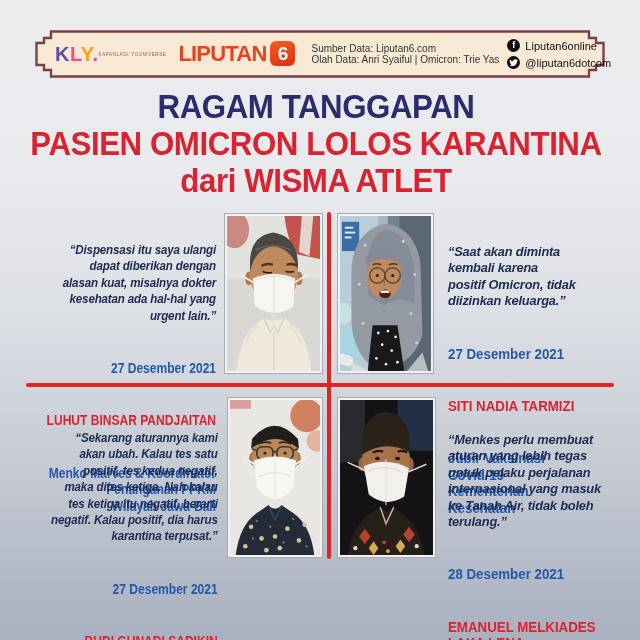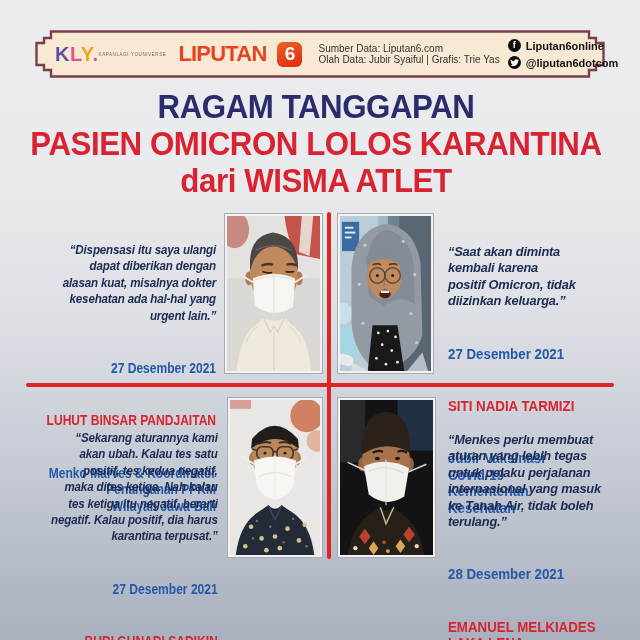--- a/index.html
+++ b/index.html
@@ -10,31 +10,31 @@
     background:linear-gradient(180deg,#ebecee 0%,#e9eaed 28%,#dcdfe4 50%,#c3c8d2 75%,#a9b0bf 100%);
   }
   
   .header-bar{position:absolute;left:35px;top:30px;width:570px;height:48px;}
   .header-bar svg.ticket{position:absolute;left:0;top:0;width:100%;height:100%;}
   .header-content{position:absolute;left:14px;top:0;right:12px;height:100%;display:flex;align-items:center;gap:8px;}
   .kly{display:flex;flex-direction:row;align-items:center;margin-left:6px;}
   .kly-text{font-weight:900;font-size:20px;line-height:20px;letter-spacing:0.5px;}
   .kly-k{color:#5c50a4;}.kly-l{color:#ec4d97;}.kly-y{color:#f6a21e;}.kly-dot{color:#ec4d97;}
   .kly-sub{font-size:4.5px;letter-spacing:0.6px;color:#8a5a5a;margin-top:1px;white-space:nowrap;}
-  .l6{display:flex;align-items:center;gap:11px;margin-left:4px;}
+  .l6{display:flex;align-items:flex-start;gap:4px;margin-left:4px;}
   .l6-text{font-weight:900;font-size:22px;color:#e8431d;letter-spacing:-0.8px;}
   .l6-badge{width:25px;height:25px;border-radius:6px;background:linear-gradient(160deg,#f0611f,#dd2b16);
     color:#fff;font-weight:900;font-size:19px;display:flex;align-items:center;justify-content:center;}
   .credits{margin-left:8px;flex:1;color:#333;font-size:10px;line-height:11px;white-space:nowrap;}
   .social{display:flex;flex-direction:column;gap:4px;align-items:flex-start;margin-right:4px;}
   .social-row{display:flex;align-items:center;gap:5px;}
   .social-icon{width:13px;height:13px;border-radius:50%;background:#0d0d0d;color:#fff;
     display:flex;align-items:center;justify-content:center;flex:0 0 13px;}
   .social-icon span{font-size:9px;font-weight:bold;line-height:13px;}
-  .social-handle{font-size:11px;font-weight:700;color:#111;white-space:nowrap;}
+  .social-handle{font-size:11px;font-weight:400;color:#111;white-space:nowrap;}
   
   .title{position:absolute;left:0;top:88px;width:632px;text-align:center;}
   .title-line{font-weight:900;font-size:34px;line-height:37px;letter-spacing:-0.5px;transform:scaleX(0.92);transform-origin:50% 50%;white-space:nowrap;}
   .title-navy{color:#2b2c6b;}
   .title-red{color:#d92330;}
   
   .vline{position:absolute;left:327px;top:212px;width:4px;height:347px;background:#e12321;border-radius:2px;}
   .hline{position:absolute;left:26px;top:383px;width:588px;height:4px;background:#e12321;border-radius:2px;}
   
   .q-block{position:absolute;font-weight:bold;white-space:pre;}
@@ -67,21 +67,21 @@
       <div class="kly">
         <div class="kly-text"><span class="kly-k">K</span><span class="kly-l">L</span><span class="kly-y">Y</span><span class="kly-dot">.</span></div>
         <div class="kly-sub">KAPANLAGI YOUNIVERSE</div>
       </div>
       <div class="l6">
         <span class="l6-text">LIPUTAN</span>
         <span class="l6-badge">6</span>
       </div>
       <div class="credits">
         <div>Sumber Data: Liputan6.com</div>
-        <div>Olah Data: Jubir Syaiful | Grafis: Trie Yas</div>
+        <div>Olah Data: Anri Syaiful | Omicron: Trie Yas</div>
       </div>
       <div class="social">
         <div class="social-row">
           <div class="social-icon">
               <span>f</span>
             </div>
           <div class="social-handle">Liputan6online</div>
         </div>
         <div class="social-row">
           <div class="social-icon">

